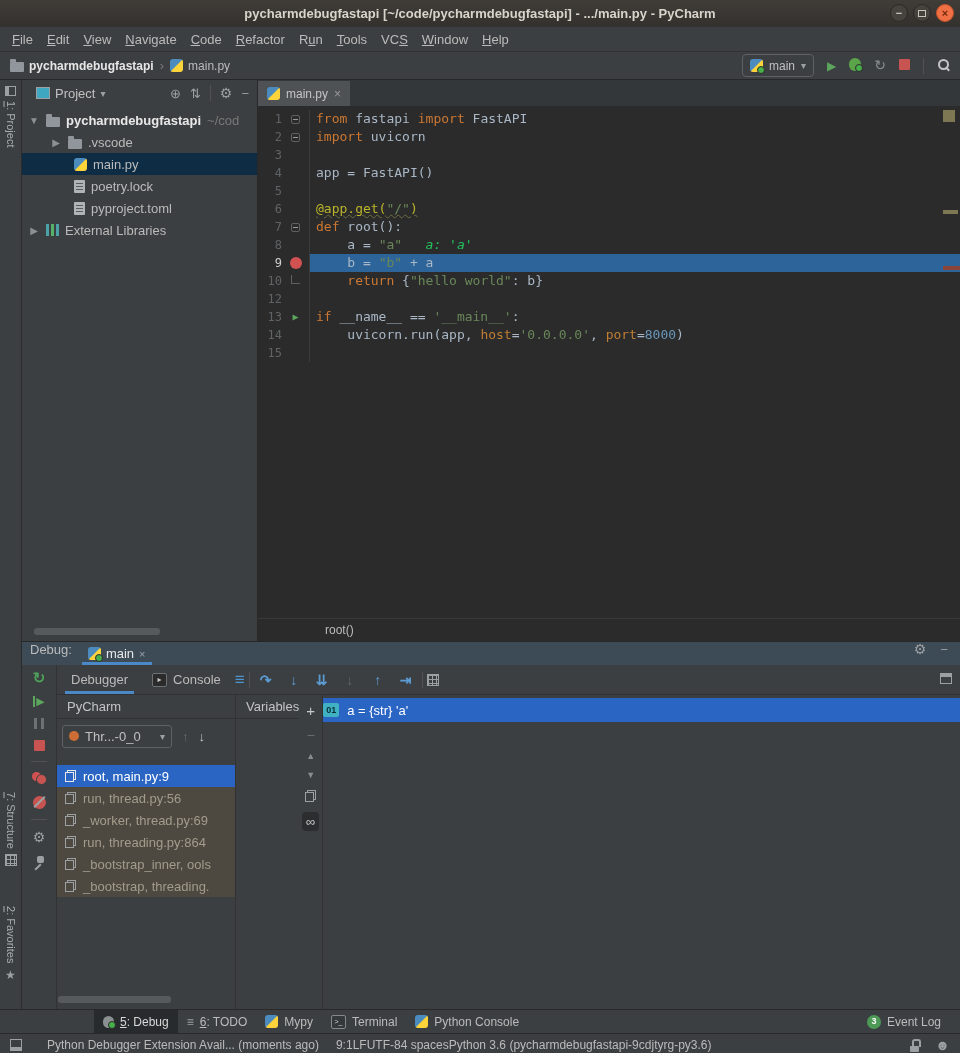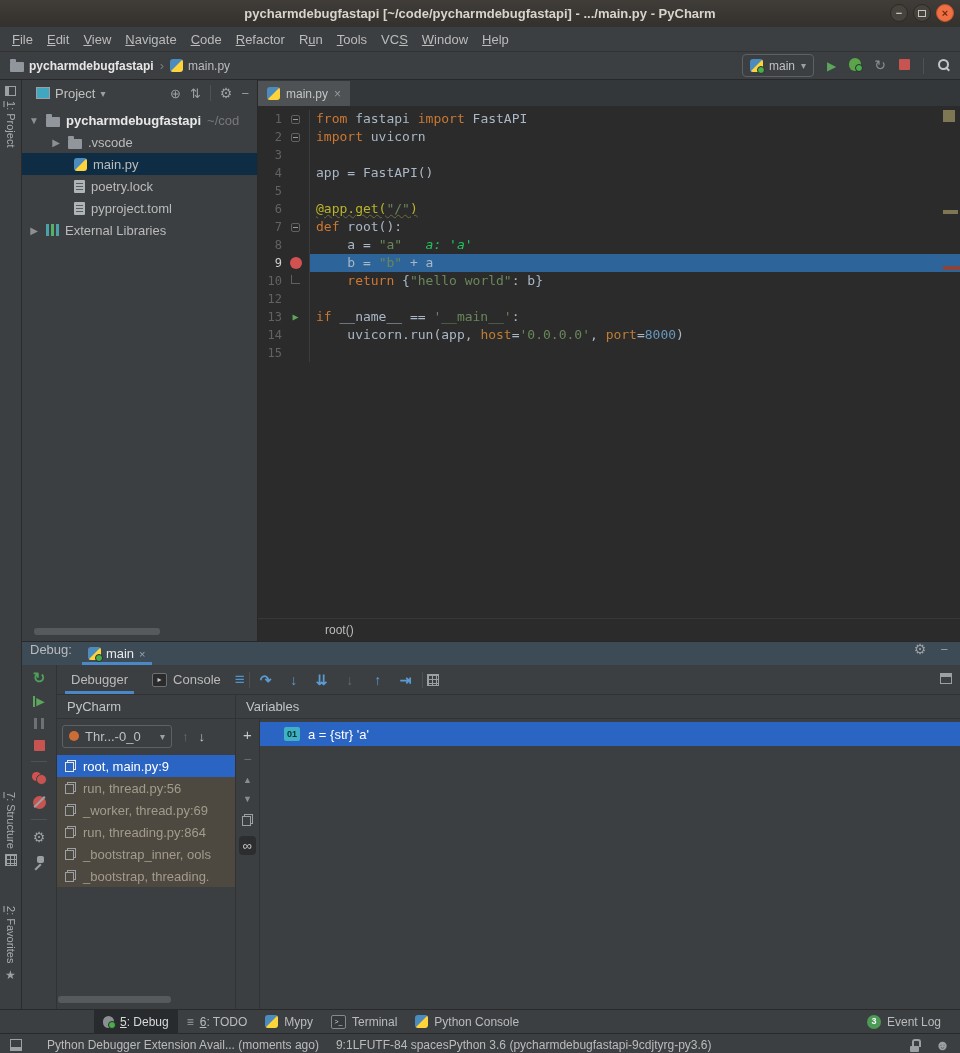--- a/index.html
+++ b/index.html
@@ -148,37 +148,37 @@
   .dtab.active::after{content:"";position:absolute;left:4px;right:4px;bottom:0;height:3px;background:#4A88C7;}
   .step{font-size:14px;font-weight:bold;color:#5B9BD3;width:24px;text-align:center;}
   .step.disabled{color:#63666A;}
   .dbg-toolbar .right{margin-left:auto;padding-right:8px;}
   .dbg-body{flex:1;display:flex;min-height:0;}
   .frames-wrap{width:178px;flex:none;display:flex;flex-direction:column;position:relative;}
   .panel-title{height:23px;line-height:23px;flex:none;padding-left:10px;color:#C2C4C6;border-bottom:1px solid #323232;font-size:13px;}
   .thread-row{height:30px;flex:none;display:flex;align-items:center;gap:10px;padding:2px 0 2px 5px;}
   .thread-combo{width:110px;height:23px;border:1px solid #5E6163;border-radius:3px;display:flex;align-items:center;gap:6px;padding:0 6px;box-sizing:border-box;color:#C0C0C0;font-size:13px;}
   .thr-arrow{font-size:13px;}
-  .frame-list{margin-top:2px;}
+  .frame-list{margin-top:12px;}
   .frame-row{height:22px;display:flex;align-items:center;gap:7px;padding-left:8px;font-size:13px;color:#C8C8C8;white-space:nowrap;overflow:hidden;}
   .frame-row.sel{background:#2B65C4;color:#FFFFFF;}
   .frame-row.sel .frame-ic::before{border-color:#E8E8E8;}
   .frame-row.sel .frame-ic::after{border-color:#E8E8E8;background:#2B65C4;}
   .frame-row.lib{background:#4D4940;color:#A39C8D;}
   .frame-row.lib .frame-ic::after{background:#4D4940;}
   .frames-hscroll{position:absolute;bottom:6px;left:1px;width:113px;height:7px;background:#575A5C;border-radius:3px;}
-  .vars-wrap{flex:1;display:flex;flex-direction:column;border-left:1px solid #323232;min-width:0;}
+  .vars-wrap{flex:1;display:flex;flex-direction:row;border-left:1px solid #323232;min-width:0;}
   .vars-content{flex:1;display:flex;min-height:0;}
   .mini-col{width:24px;flex:none;border-right:1px solid #323232;display:flex;flex-direction:column;align-items:center;gap:10px;padding-top:8px;box-sizing:border-box;color:#A8ACAE;}
   .mini-col .g-add{color:#C8CACC;font-size:15px;}
   .mini-col .g-dim{color:#6B6E70;font-size:14px;}
   .mini-col .g-tri{color:#8A8D90;font-size:9px;}
   .selbox{background:#2B2D2F;border-radius:4px;padding:2px 4px;color:#C8CACC;font-size:13px;}
   .vars-list{flex:1;padding-top:3px;min-width:0;}
-  .var-row{height:24px;display:flex;align-items:center;gap:8px;padding-left:24px;background:#2B65C4;color:#FFF;font-size:13px;}
+  .var-row{height:24px;display:flex;align-items:center;gap:8px;background:#2B65C4;color:#FFF;font-size:13px;}
   .var-badge{width:16px;height:14px;border-radius:2px;background:#3FB1C2;color:#093034;font-size:9px;font-weight:bold;display:inline-flex;align-items:center;justify-content:center;}
 
   
   .twbar{height:23px;border-top:1px solid #292929;display:flex;align-items:center;font-size:12px;color:#BBB;}
   .tw-item{display:flex;align-items:center;gap:6px;padding:0 9px;height:100%;}
   .tw-item:first-child{margin-left:94px;}
   .tw-item.active{background:#282B2D;color:#D8D8D8;}
   .tw-right{margin-left:auto;margin-right:10px;}
   .statusbar{height:22px;border-top:1px solid #292929;display:flex;align-items:center;padding:0 10px;font-size:12px;color:#BBB;gap:17px;white-space:nowrap;}
   .statusbar .first{margin-right:8px;}

